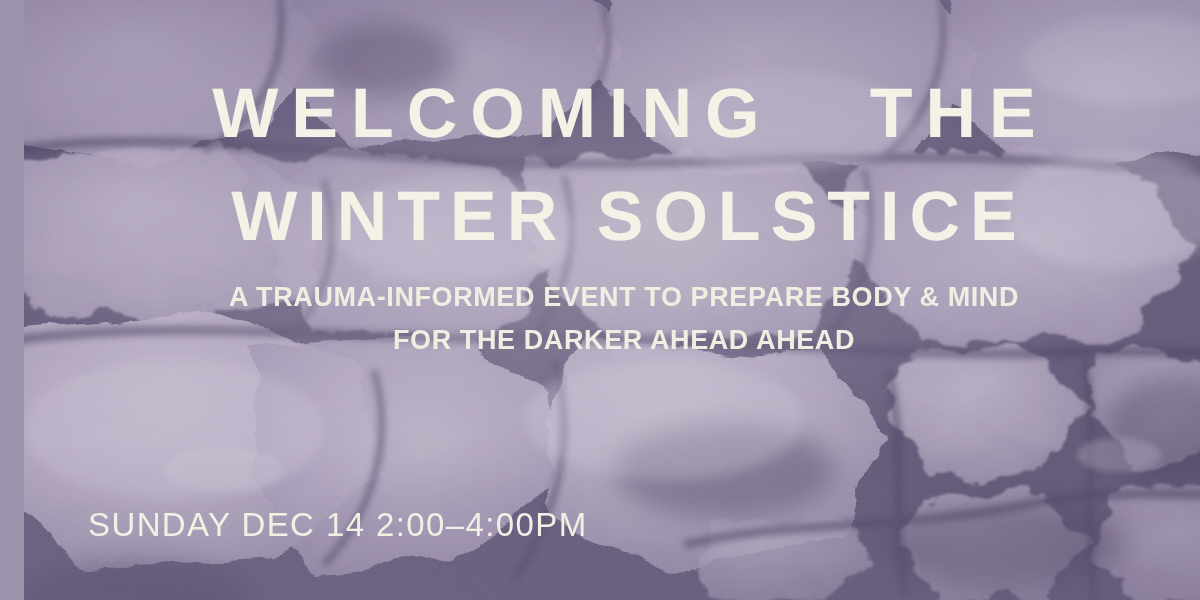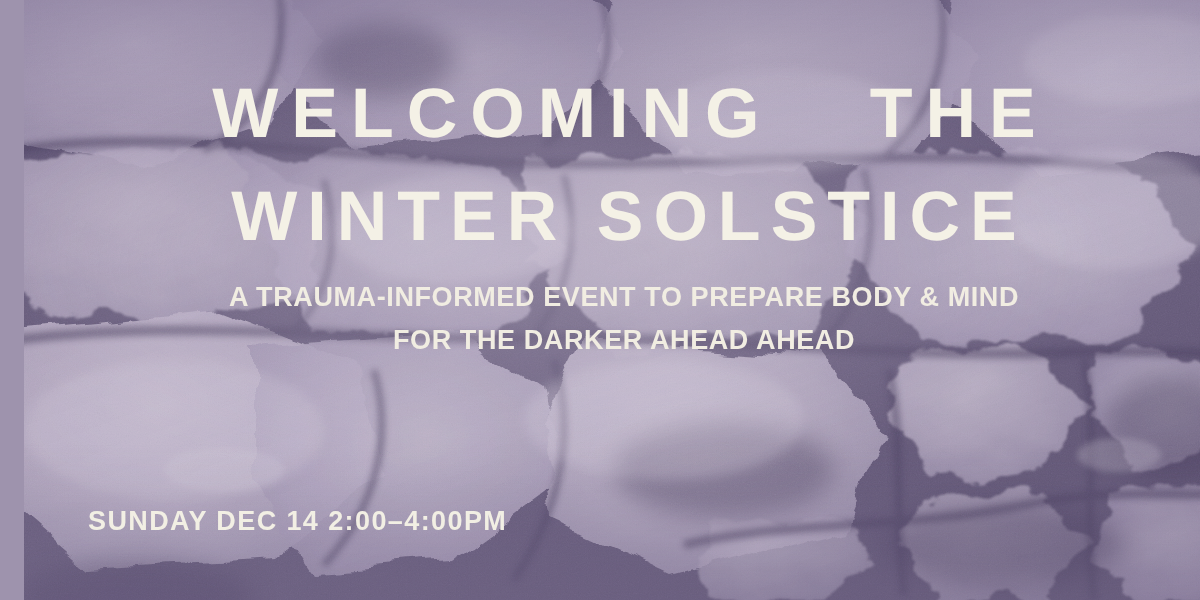--- a/index.html
+++ b/index.html
@@ -76,22 +76,22 @@
     white-space:pre;
   }
   #subtitle-1 { top:284px; }
   #subtitle-2 { top:327px; }
 
   #event-datetime {
     position:absolute;
     left:64px;
     top:508px;
     color:#F2EFE4;
-    font-weight:700;
-    font-size:27px;
+    font-weight:400;
+    font-size:33px;
     letter-spacing:1.4px;
     line-height:1;
     white-space:pre;
   }
 </style>
 </head>
 <body>
 
 <div id="banner">
 

